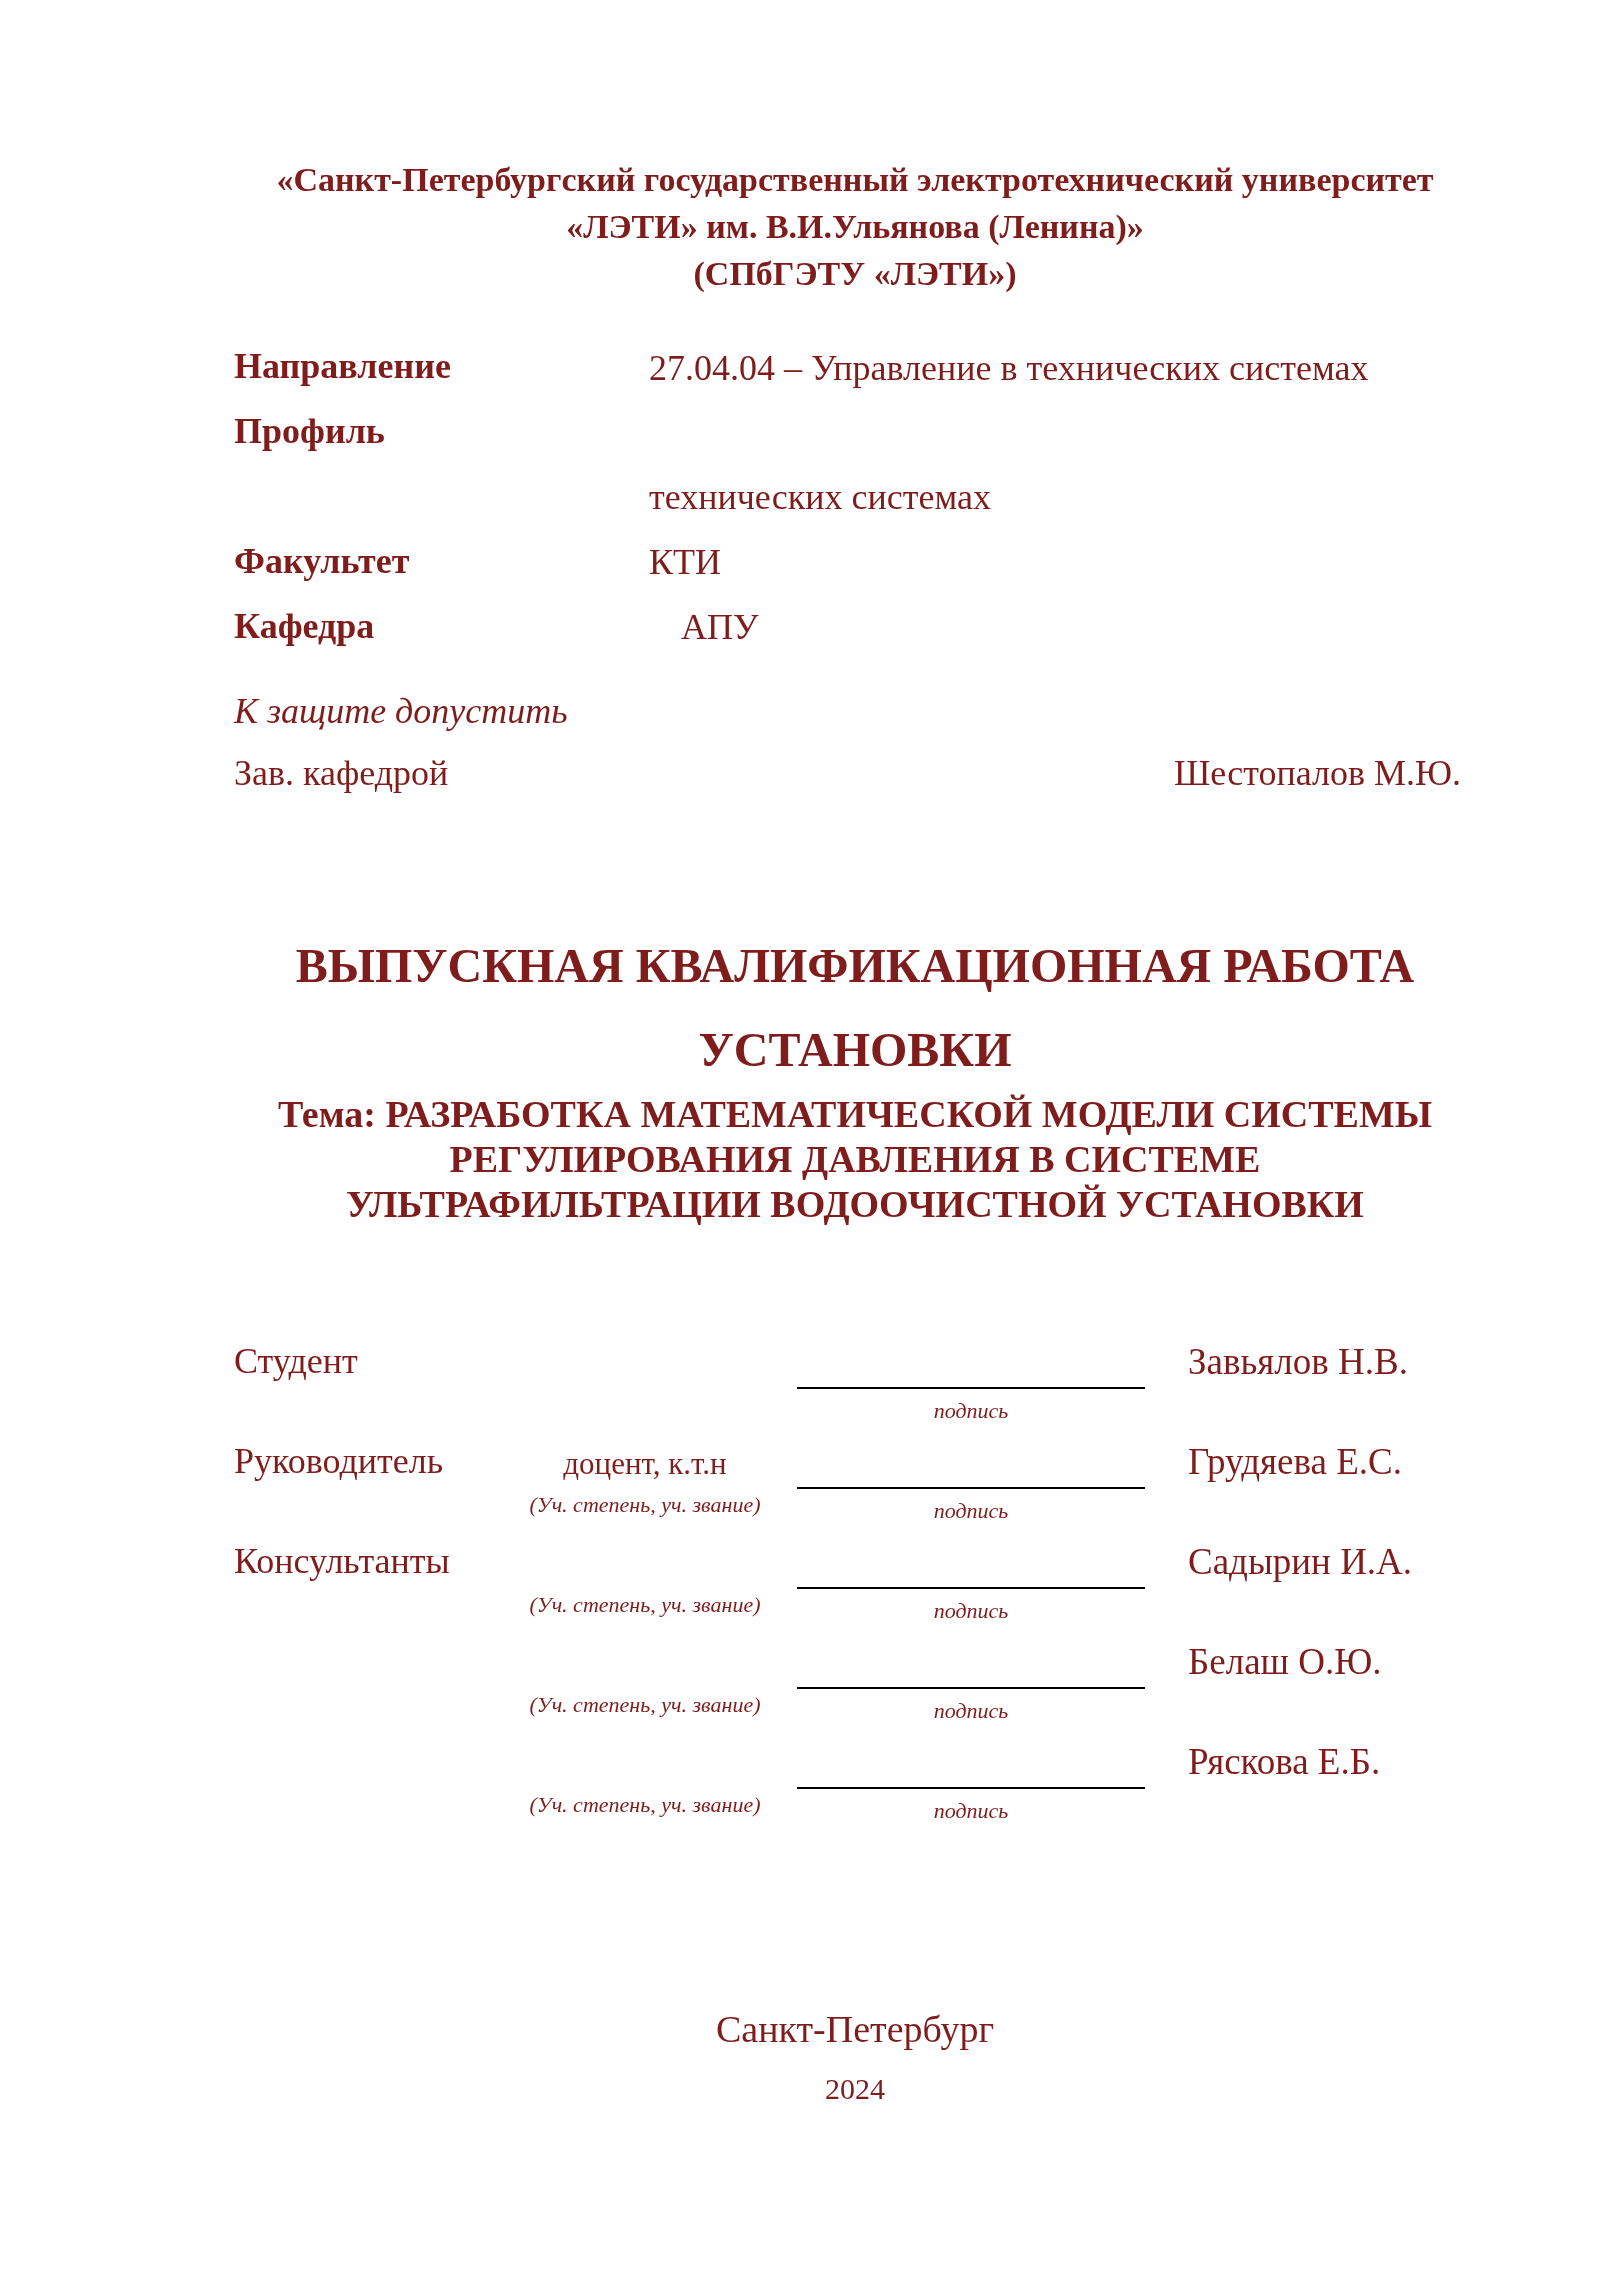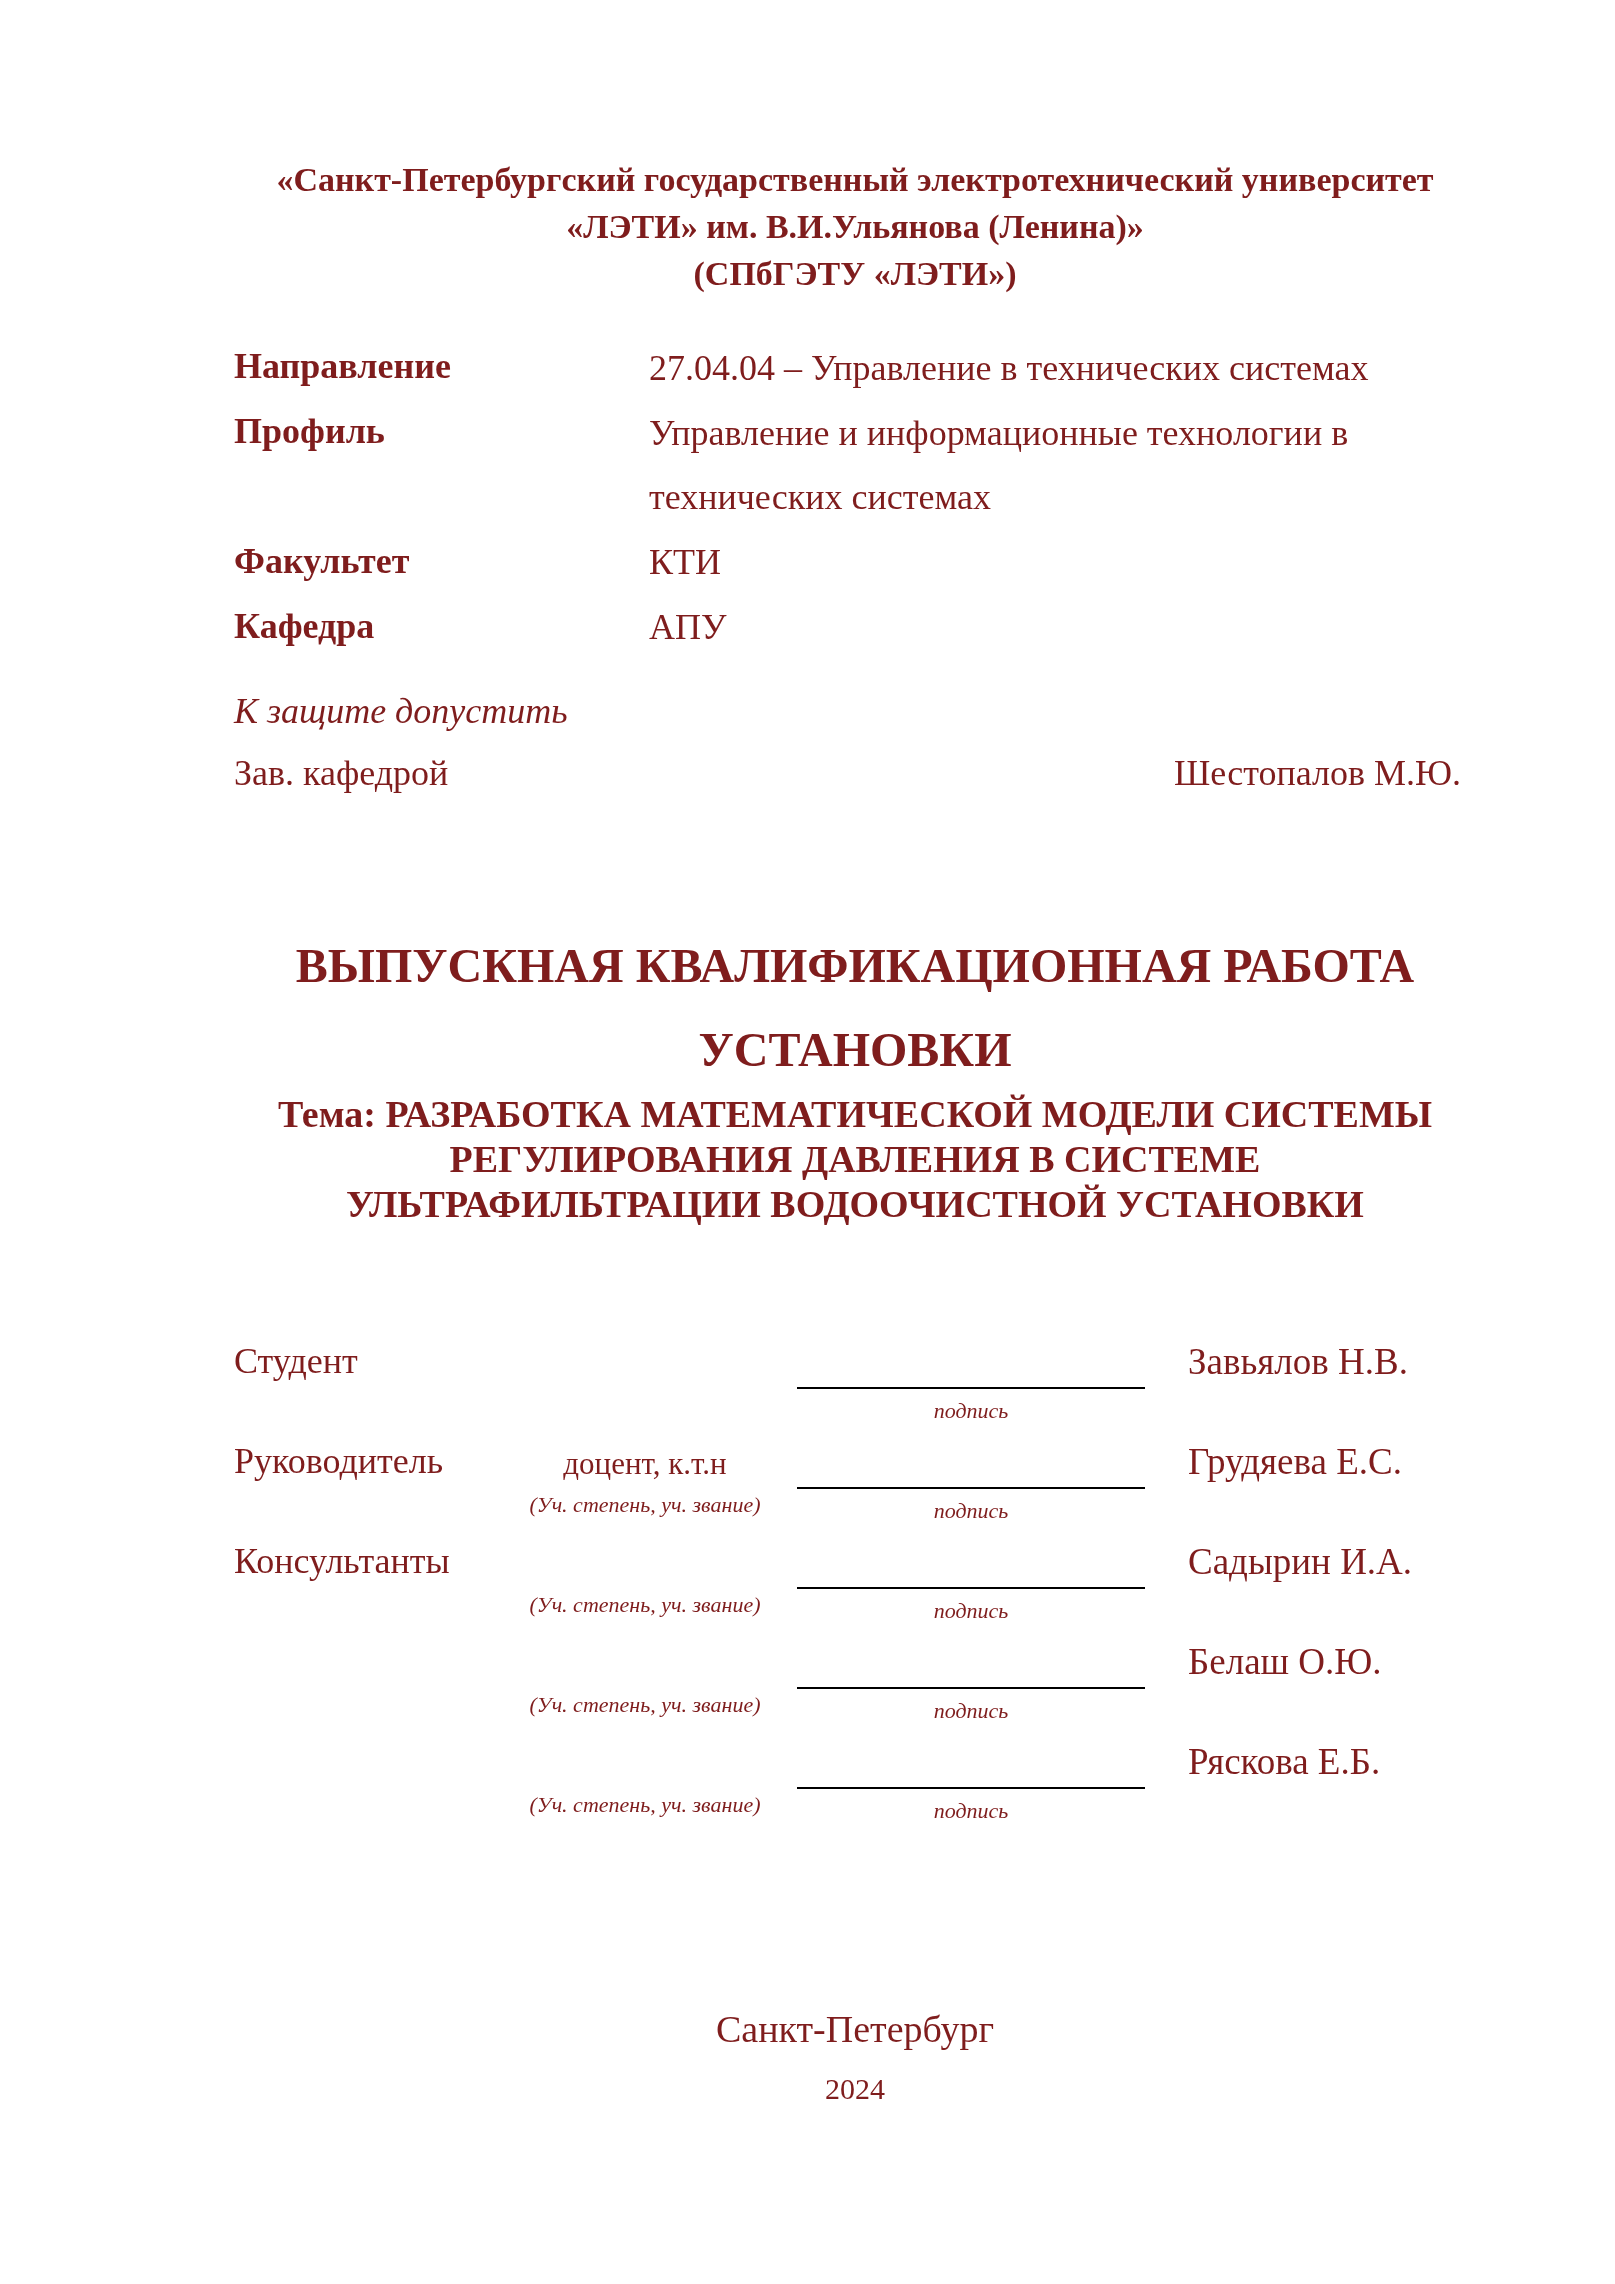--- a/index.html
+++ b/index.html
@@ -53,28 +53,27 @@
   <div class="center-block header-block">
     <div>«Санкт-Петербургский государственный электротехнический университет</div>
     <div>«ЛЭТИ» им. В.И.Ульянова (Ленина)»</div>
     <div>(СПбГЭТУ «ЛЭТИ»)</div>
   </div>
 
   <div class="abs info-label nowrap" style="top:346px;text-align:center;">Направление</div>
   <div class="abs info-value nowrap" style="top:348px;">27.04.04 – Управление в технических системах</div>
 
   <div class="abs info-label nowrap" style="top:411px;">Профиль</div>
-  <div class="abs info-value nowrap" style="top:413px;">Управление и информационные технологии в</div>
   <div class="abs info-value nowrap" style="top:477px;">технических системах</div>
 
   <div class="abs info-label nowrap" style="top:541px;">Факультет</div>
   <div class="abs info-value nowrap" style="top:542px;">КТИ</div>
 
   <div class="abs info-label nowrap" style="top:606px;">Кафедра</div>
-  <div class="abs info-value nowrap" style="top:607px;">АПУ</div>
+  <div class="abs info-value nowrap" style="top:607px;margin-left:32px;">АПУ</div>
 
   <div class="abs admission-permit nowrap">К защите допустить</div>
   <div class="abs head-label nowrap">Зав. кафедрой</div>
   <div class="abs head-name nowrap">Шестопалов М.Ю.</div>
 
   <div class="center-block title-line1">ВЫПУСКНАЯ КВАЛИФИКАЦИОННАЯ РАБОТА</div>
   <div class="center-block title-line2">УСТАНОВКИ</div>
 
   <div class="center-block topic-block">
     <div>Тема: РАЗРАБОТКА МАТЕМАТИЧЕСКОЙ МОДЕЛИ СИСТЕМЫ</div>

